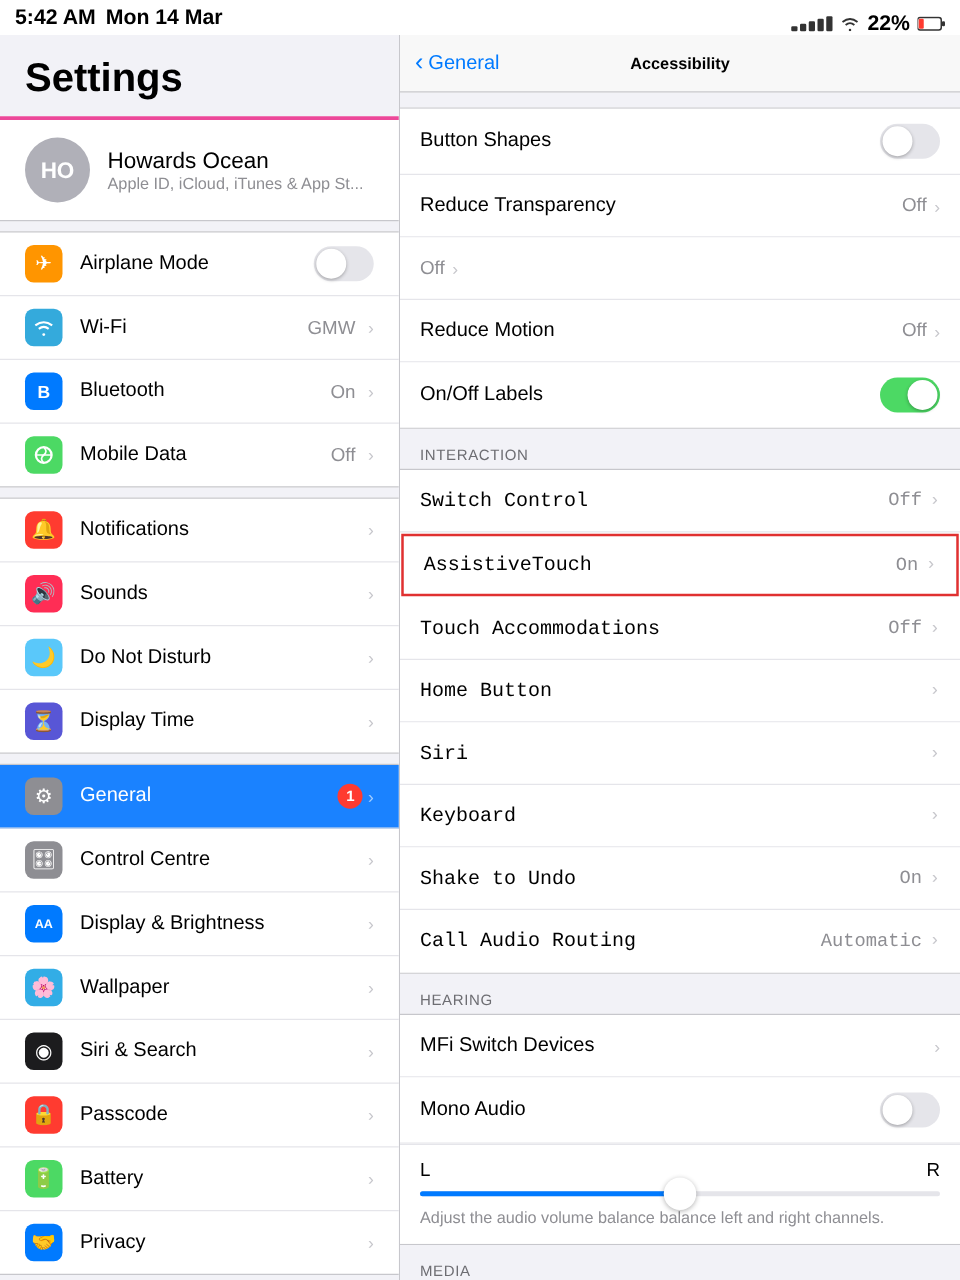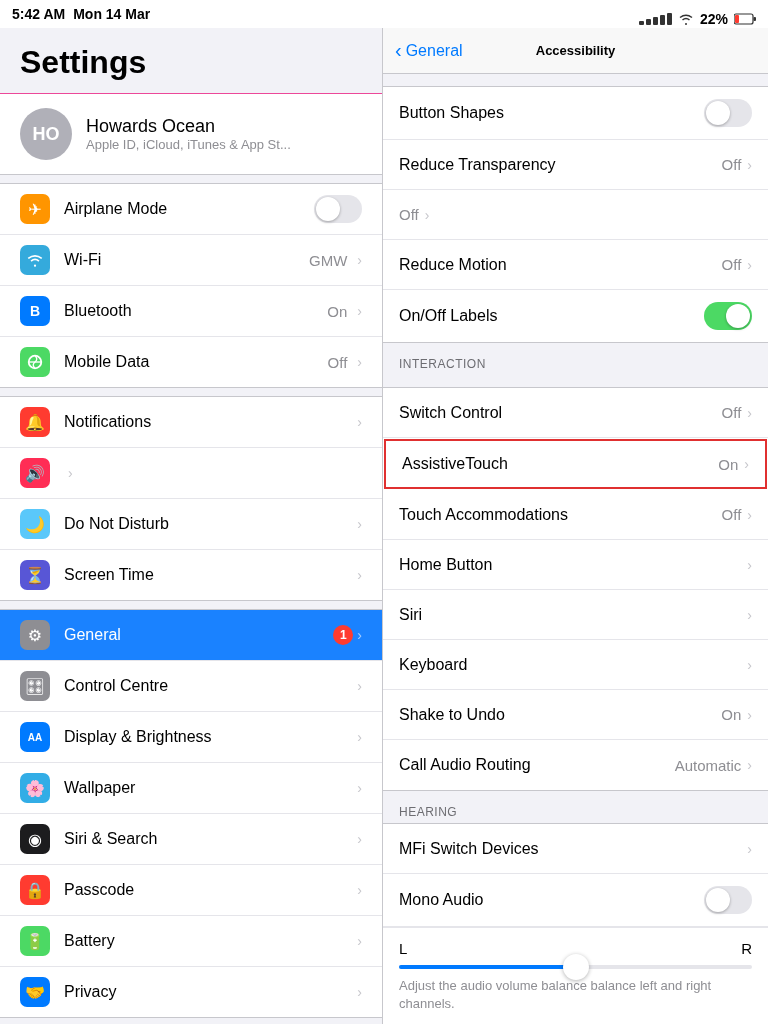--- a/index.html
+++ b/index.html
@@ -14,39 +14,39 @@
     }
 
     
     .status-bar {
       background: #fff;
       height: 28px;
       display: flex;
       align-items: center;
       justify-content: space-between;
       padding: 12px 12px;
-      font-size: 14px;
+      font-size: 17px;
       font-weight: 600;
       flex-shrink: 0;
     }
     .status-bar-left { display: flex; align-items: center; gap: 8px; }
     .status-bar-right { display: flex; align-items: center; gap: 6px; margin-top: 10px; }
     .signal-dots { display: flex; gap: 2px; align-items: flex-end; }
     .signal-dot { width: 5px; background: #333; border-radius: 1px; }
 
     
     .main-layout {
       display: flex;
       flex: 1;
       overflow: hidden;
     }
 
     
     .sidebar {
-      width: 383px;
+      width: 320px;
       background: #f2f2f7;
       display: flex;
       flex-direction: column;
       overflow-y: auto;
       flex-shrink: 0;
       border-right: 1px solid #c7c7cc;
     }
 
     .sidebar-title {
       font-size: 32px;
@@ -56,21 +56,21 @@
     }
 
     
     .profile-section {
       background: #fff;
       margin: 0 0 8px;
       padding: 14px 20px;
       display: flex;
       align-items: center;
       gap: 14px;
-      border-top: 1px solid #ec4899;
+      border-top: 3px solid #ec4899;
       border-bottom: 1px solid #c7c7cc;
     }
     .avatar-circle {
       width: 52px;
       height: 52px;
       border-radius: 50%;
       background: #b0b0b8;
       display: flex;
       align-items: center;
       justify-content: center;
@@ -392,30 +392,31 @@
     </div>
 
     <div class="settings-group">
       <div class="settings-row">
         <div class="row-icon ic-red" style="color:#fff;">🔔</div>
         <span class="row-label">Notifications</span>
         <span class="chevron">›</span>
       </div>
       <div class="settings-row">
         <div class="row-icon ic-pink" style="color:#fff;">🔊</div>
+        <span class="row-label">Sounds</span>
         <span class="chevron">›</span>
       </div>
       <div class="settings-row">
         <div class="row-icon ic-indigo" style="color:#fff;">🌙</div>
         <span class="row-label">Do Not Disturb</span>
         <span class="chevron">›</span>
       </div>
       <div class="settings-row">
         <div class="row-icon ic-purple" style="color:#fff;">⏳</div>
-        <span class="row-label">Screen Time</span>
+        <span class="row-label">Display Time</span>
         <span class="chevron">›</span>
       </div>
     </div>
 
     <div class="settings-group">
       <div class="settings-row active">
         <div class="row-icon ic-gray" style="color:#fff;">⚙</div>
         <span class="row-label">General</span>
         <span class="row-badge">1</span>
         <span class="chevron">›</span>
@@ -491,21 +492,21 @@
       </div>
       <div class="right-row">
         <span class="right-row-label">On/Off Labels</span>
         <div class="toggle on">
             <div class="toggle-knob"></div>
           </div>
       </div>
     </div>
 
     <div class="section-header">INTERACTION</div>
-    <div class="section-group" style="margin-top:12px;">
+    <div class="section-group" style="margin-top:0;font-family:Liberation Mono, monospace;">
       <div class="right-row">
         <span class="right-row-label">Switch Control</span>
         <span class="right-row-value">Off</span>
         <span class="right-chevron">›</span>
       </div>
       <div class="right-row highlighted">
         <span class="right-row-label">AssistiveTouch</span>
         <span class="right-row-value">On</span>
         <span class="right-chevron">›</span>
       </div>

